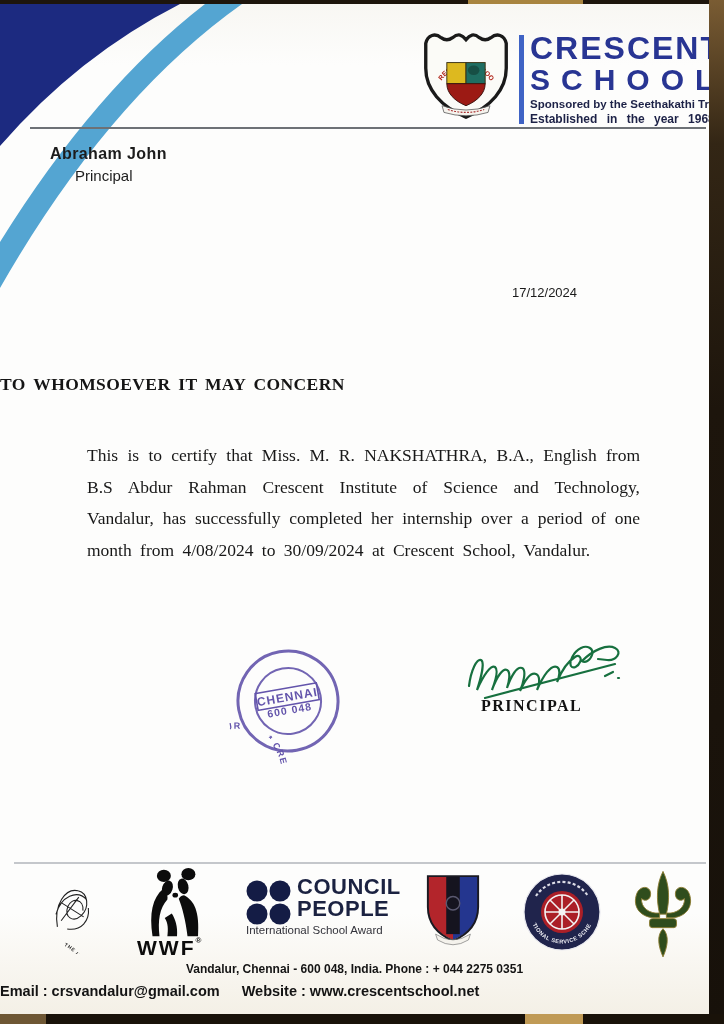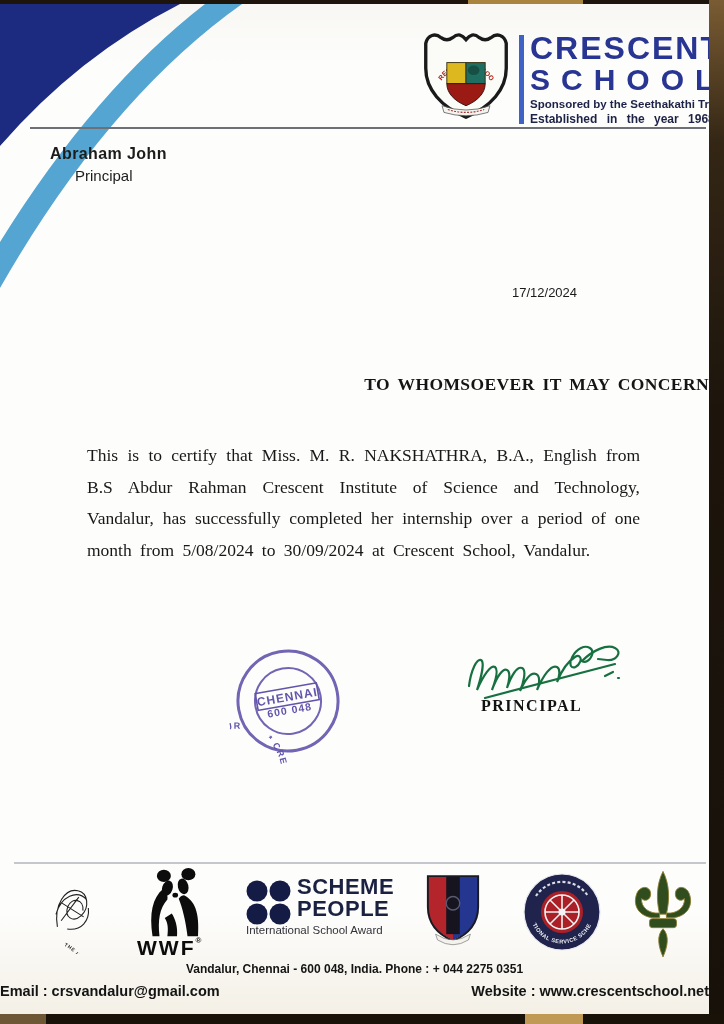--- a/index.html
+++ b/index.html
@@ -27,21 +27,21 @@
   .sponsored{font-size:11.5px;font-weight:bold;color:#1d2247;margin-top:3px;white-space:nowrap;}
   .established{font-size:12px;font-weight:bold;color:#1d2247;margin-top:2px;word-spacing:6px;white-space:nowrap;}
   .header-rule{position:absolute;left:30px;top:123px;width:676px;height:2px;background:#6d7176;}
 
   .sender{position:absolute;left:38px;top:141px;color:#1c1c1c;margin-left:12px;}
   .sender-name{font-size:16px;font-weight:bold;letter-spacing:.4px;}
   .sender-role{font-size:15px;margin-top:4px;margin-left:25px;}
 
   .letter-date{position:absolute;left:512px;top:281px;font-family:Liberation Sans, sans-serif;
                font-size:13px;color:#1a1a1a;}
-  .subject{position:absolute;left:0;top:370px;width:709px;text-align:right;
+  .subject{position:absolute;left:0;top:370px;width:709px;text-align:left;
            font-family:"Liberation Serif",serif;font-size:17.5px;font-weight:bold;
            letter-spacing:.4px;word-spacing:3px;color:#151515;}
   .body-text{position:absolute;left:87px;top:436px;width:553px;margin:0;
              font-family:"Liberation Serif",serif;font-size:17.5px;line-height:31.5px;
              text-align:justify;word-spacing:4px;color:#181818;}
 
   .stamp{position:absolute;left:226px;top:635px;transform:rotate(-10deg);opacity:.88;}
   .signature{position:absolute;left:455px;top:630px;}
   .signatory{position:absolute;left:481px;top:693px;font-family:"Liberation Serif",serif;
              font-size:16px;font-weight:bold;letter-spacing:1.5px;color:#121212;}
@@ -57,21 +57,21 @@
   .bc-text{position:absolute;left:297px;top:872px;color:#1b2241;font-weight:bold;
            font-size:22px;line-height:22px;letter-spacing:.5px;}
   .bc-sub{position:absolute;left:246px;top:920px;width:180px;font-size:11.5px;font-weight:normal;color:#33333b;}
   .jrc-logo{position:absolute;left:424px;top:866px;}
   .nss-logo{position:absolute;left:522px;top:868px;}
   .scout-logo{position:absolute;left:626px;top:864px;}
 
   .address-line{position:absolute;left:0;top:958px;width:709px;text-align:center;
                 font-size:12px;font-weight:bold;color:#141414;}
   .contact-line{position:absolute;left:0;top:979px;width:709px;display:flex;
-                justify-content:space-between;gap:22px;font-size:14.5px;font-weight:bold;color:#141414;}
+                justify-content:flex-start;gap:22px;font-size:14.5px;font-weight:bold;color:#141414;}
 </style>
 </head>
 <body>
 
 <div class="page">
 
   <div class="paper">
 
     <svg class="corner-decor" width="300" height="320" viewBox="0 0 300 320">
       <path d="M0,0 L180,0 Q78,52 0,142 Z" fill="#1c2a80"></path>
@@ -105,21 +105,21 @@
 
     <div class="sender">
       <div class="sender-name">Abraham John</div>
       <div class="sender-role">Principal</div>
     </div>
 
     <div class="letter-date">17/12/2024</div>
 
     <div class="subject">TO WHOMSOEVER IT MAY CONCERN</div>
 
-    <p class="body-text">This is to certify that Miss. M. R. NAKSHATHRA, B.A., English from B.S Abdur Rahman Crescent Institute of Science and Technology, Vandalur, has successfully completed her internship over a period of one month from 5/08/2024 to 30/09/2024 at Crescent School, Vandalur.</p>
+    <p class="body-text">This is to certify that Miss. M. R. NAKSHATHRA, B.A., English from B.S Abdur Rahman Crescent Institute of Science and Technology, Vandalur, has successfully completed her internship over a period of one month from 4/08/2024 to 30/09/2024 at Crescent School, Vandalur.</p>
 
     <svg class="stamp" width="124" height="124" viewBox="-62 -62 124 124">
       <circle cx="0" cy="0" r="50" fill="none" stroke="#4e3da0" stroke-width="3" opacity=".9"></circle>
       <circle cx="0" cy="0" r="33" fill="none" stroke="#4e3da0" stroke-width="2" opacity=".9"></circle>
       <path id="stampRing" d="M-28,34 A44,44 0 1 1 -34,28" fill="none"></path>
       <text font-family="Liberation Sans,sans-serif" font-size="9" font-weight="bold" fill="#4e3da0" letter-spacing="1.1">
         <textPath href="#stampRing">* CRESCENT RES. M.H.S. SCHOOL, VANDALUR</textPath>
       </text>
       <rect x="-31" y="-13" width="62" height="17" fill="none" stroke="#4e3da0" stroke-width="1.6"></rect>
       <text x="0" y="0" text-anchor="middle" font-family="Liberation Sans,sans-serif" font-size="12" font-weight="bold" fill="#4e3da0" letter-spacing="1">CHENNAI</text>
@@ -166,21 +166,21 @@
 
     <svg class="bc-dots" width="50" height="50" viewBox="0 0 50 50">
       <g fill="#141c45">
         <circle cx="13" cy="13" r="10.5"></circle>
         <circle cx="36" cy="13" r="10.5"></circle>
         <circle cx="13" cy="36" r="10.5"></circle>
         <circle cx="36" cy="36" r="10.5"></circle>
       </g>
     </svg>
     <div class="bc-text">
-      <div>SCHEME</div>
+      <div>COUNCIL</div>
       <div>PEOPLE</div>
     </div>
     <div class="bc-sub">International School Award</div>
 
     <svg class="jrc-logo" width="58" height="78" viewBox="0 0 60 80">
       <path d="M4,6 L30,6 L30,72 C16,66 4,56 4,38 Z" fill="#b3252b"></path>
       <path d="M56,6 L30,6 L30,72 C44,66 56,56 56,38 Z" fill="#24368f"></path>
       <rect x="23" y="6" width="14" height="60" fill="#15141f"></rect>
       <circle cx="30" cy="34" r="7" fill="none" stroke="#5a5970" stroke-width="1.5"></circle>
       <path d="M4,6 L56,6 L56,38 C56,57 44,67 30,73 C16,67 4,57 4,38 Z" fill="none" stroke="#1a1a22" stroke-width="2"></path>

